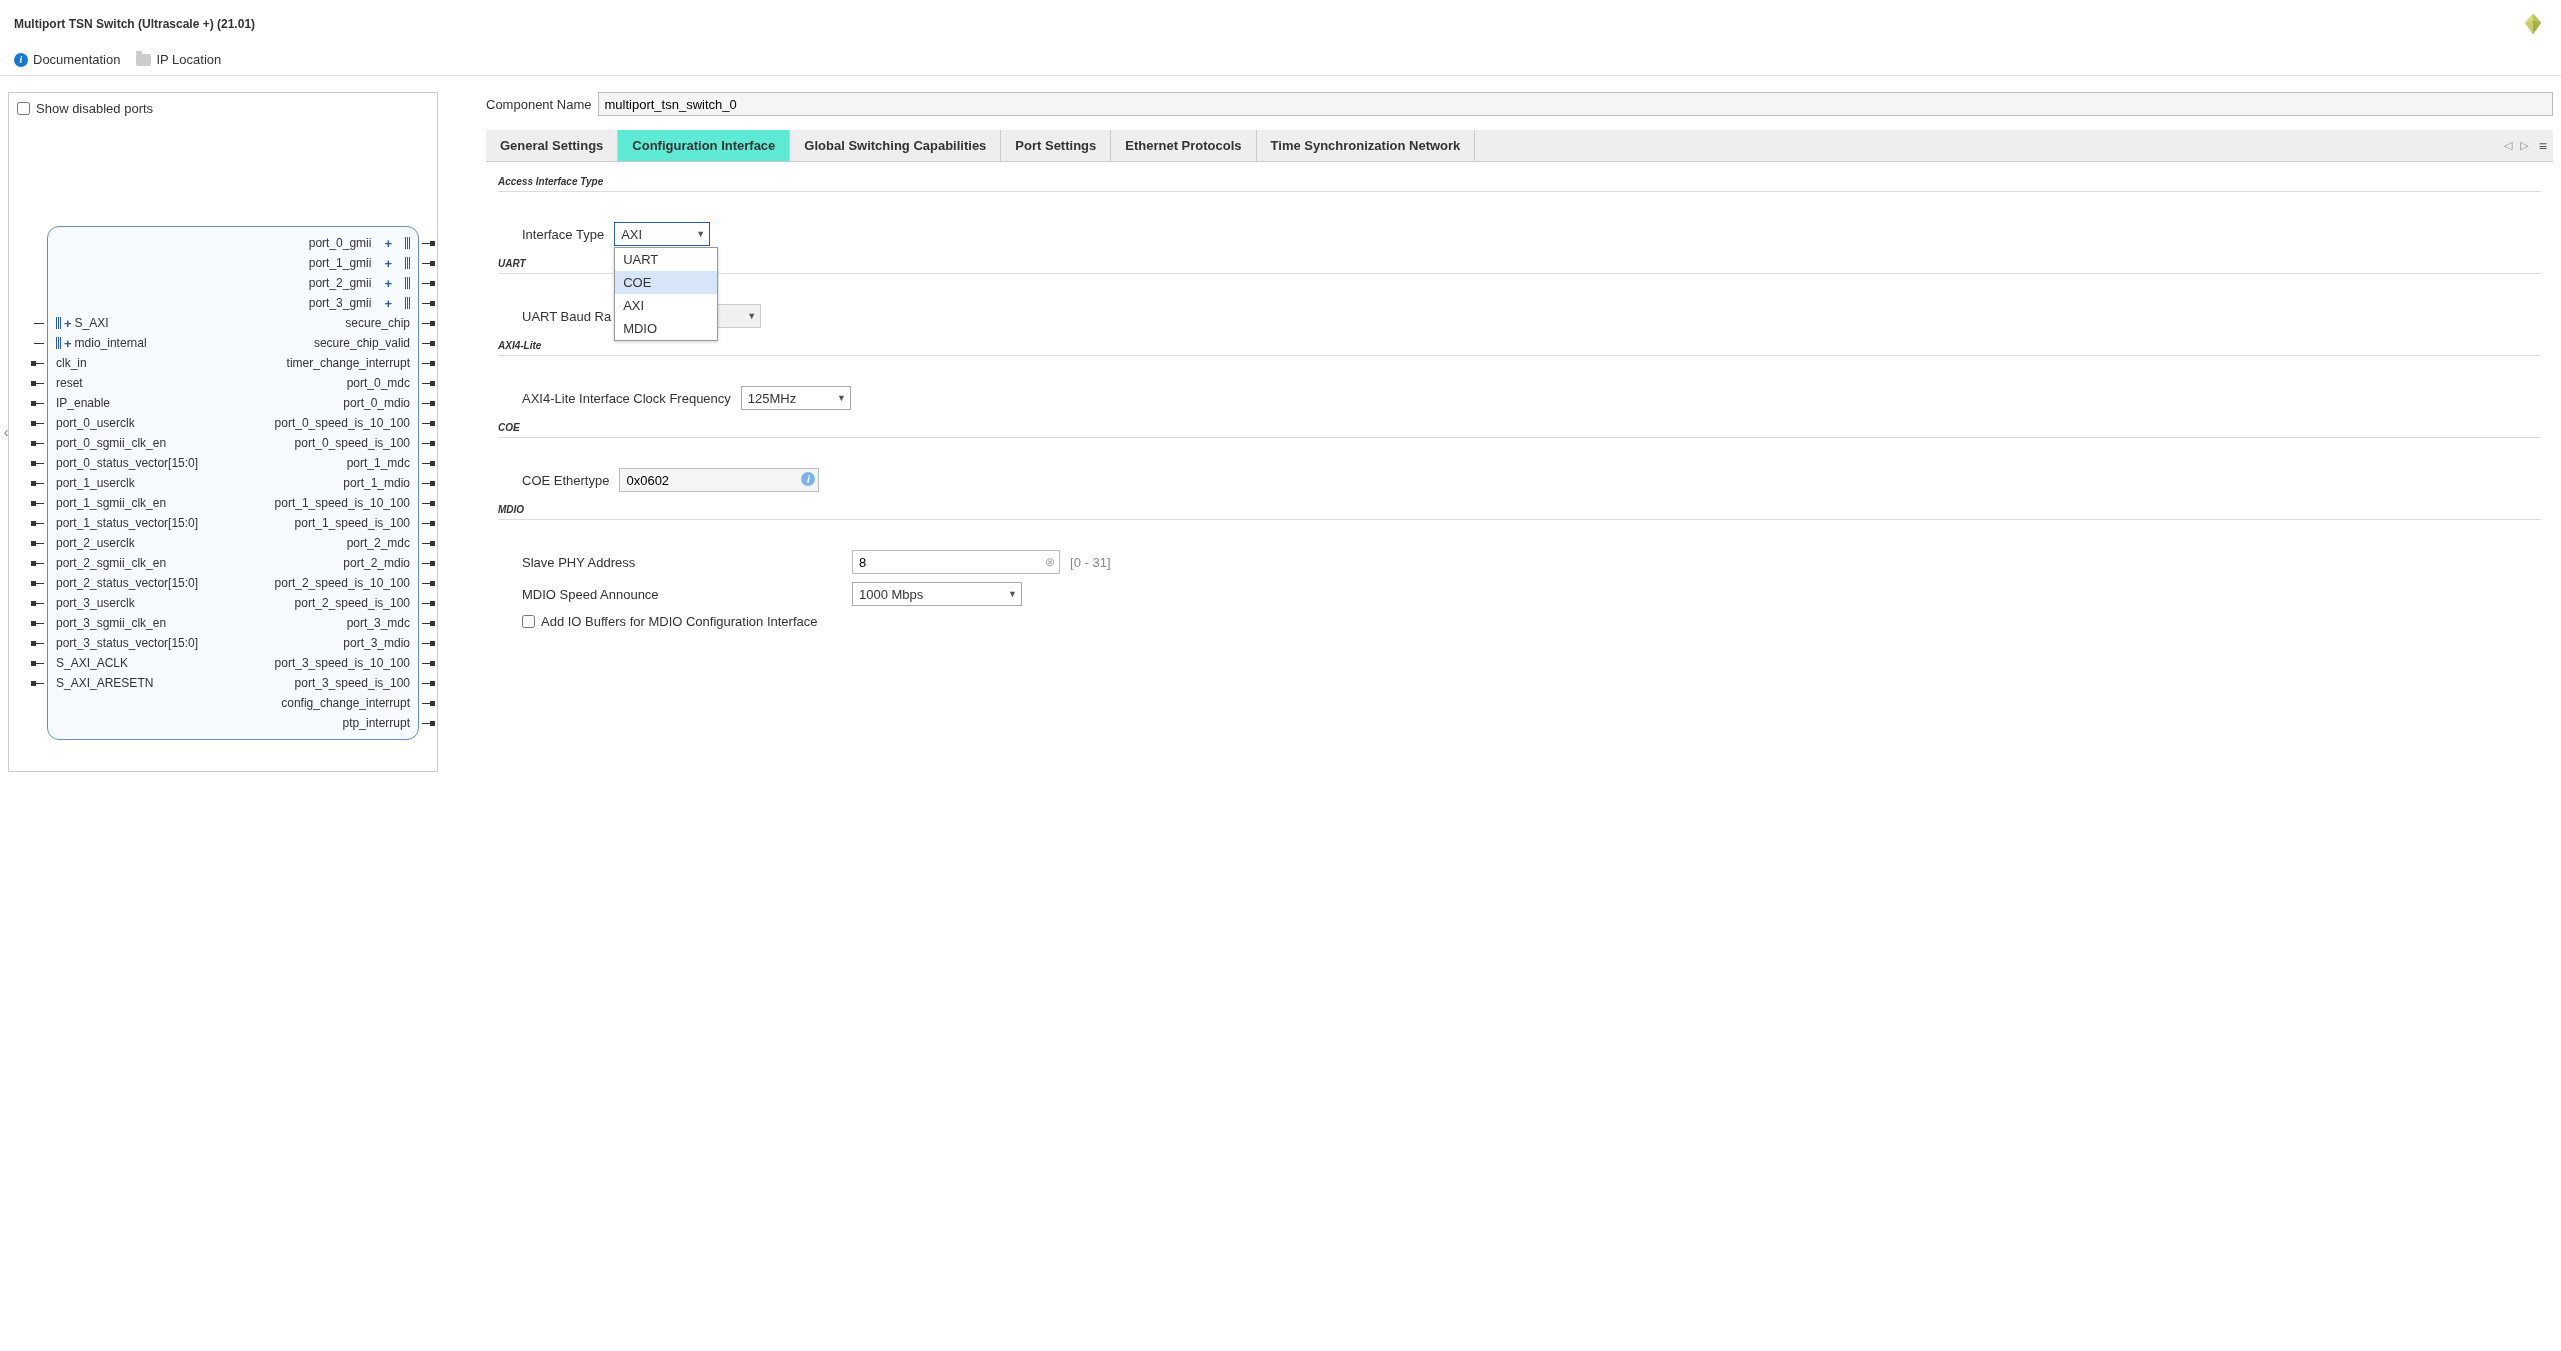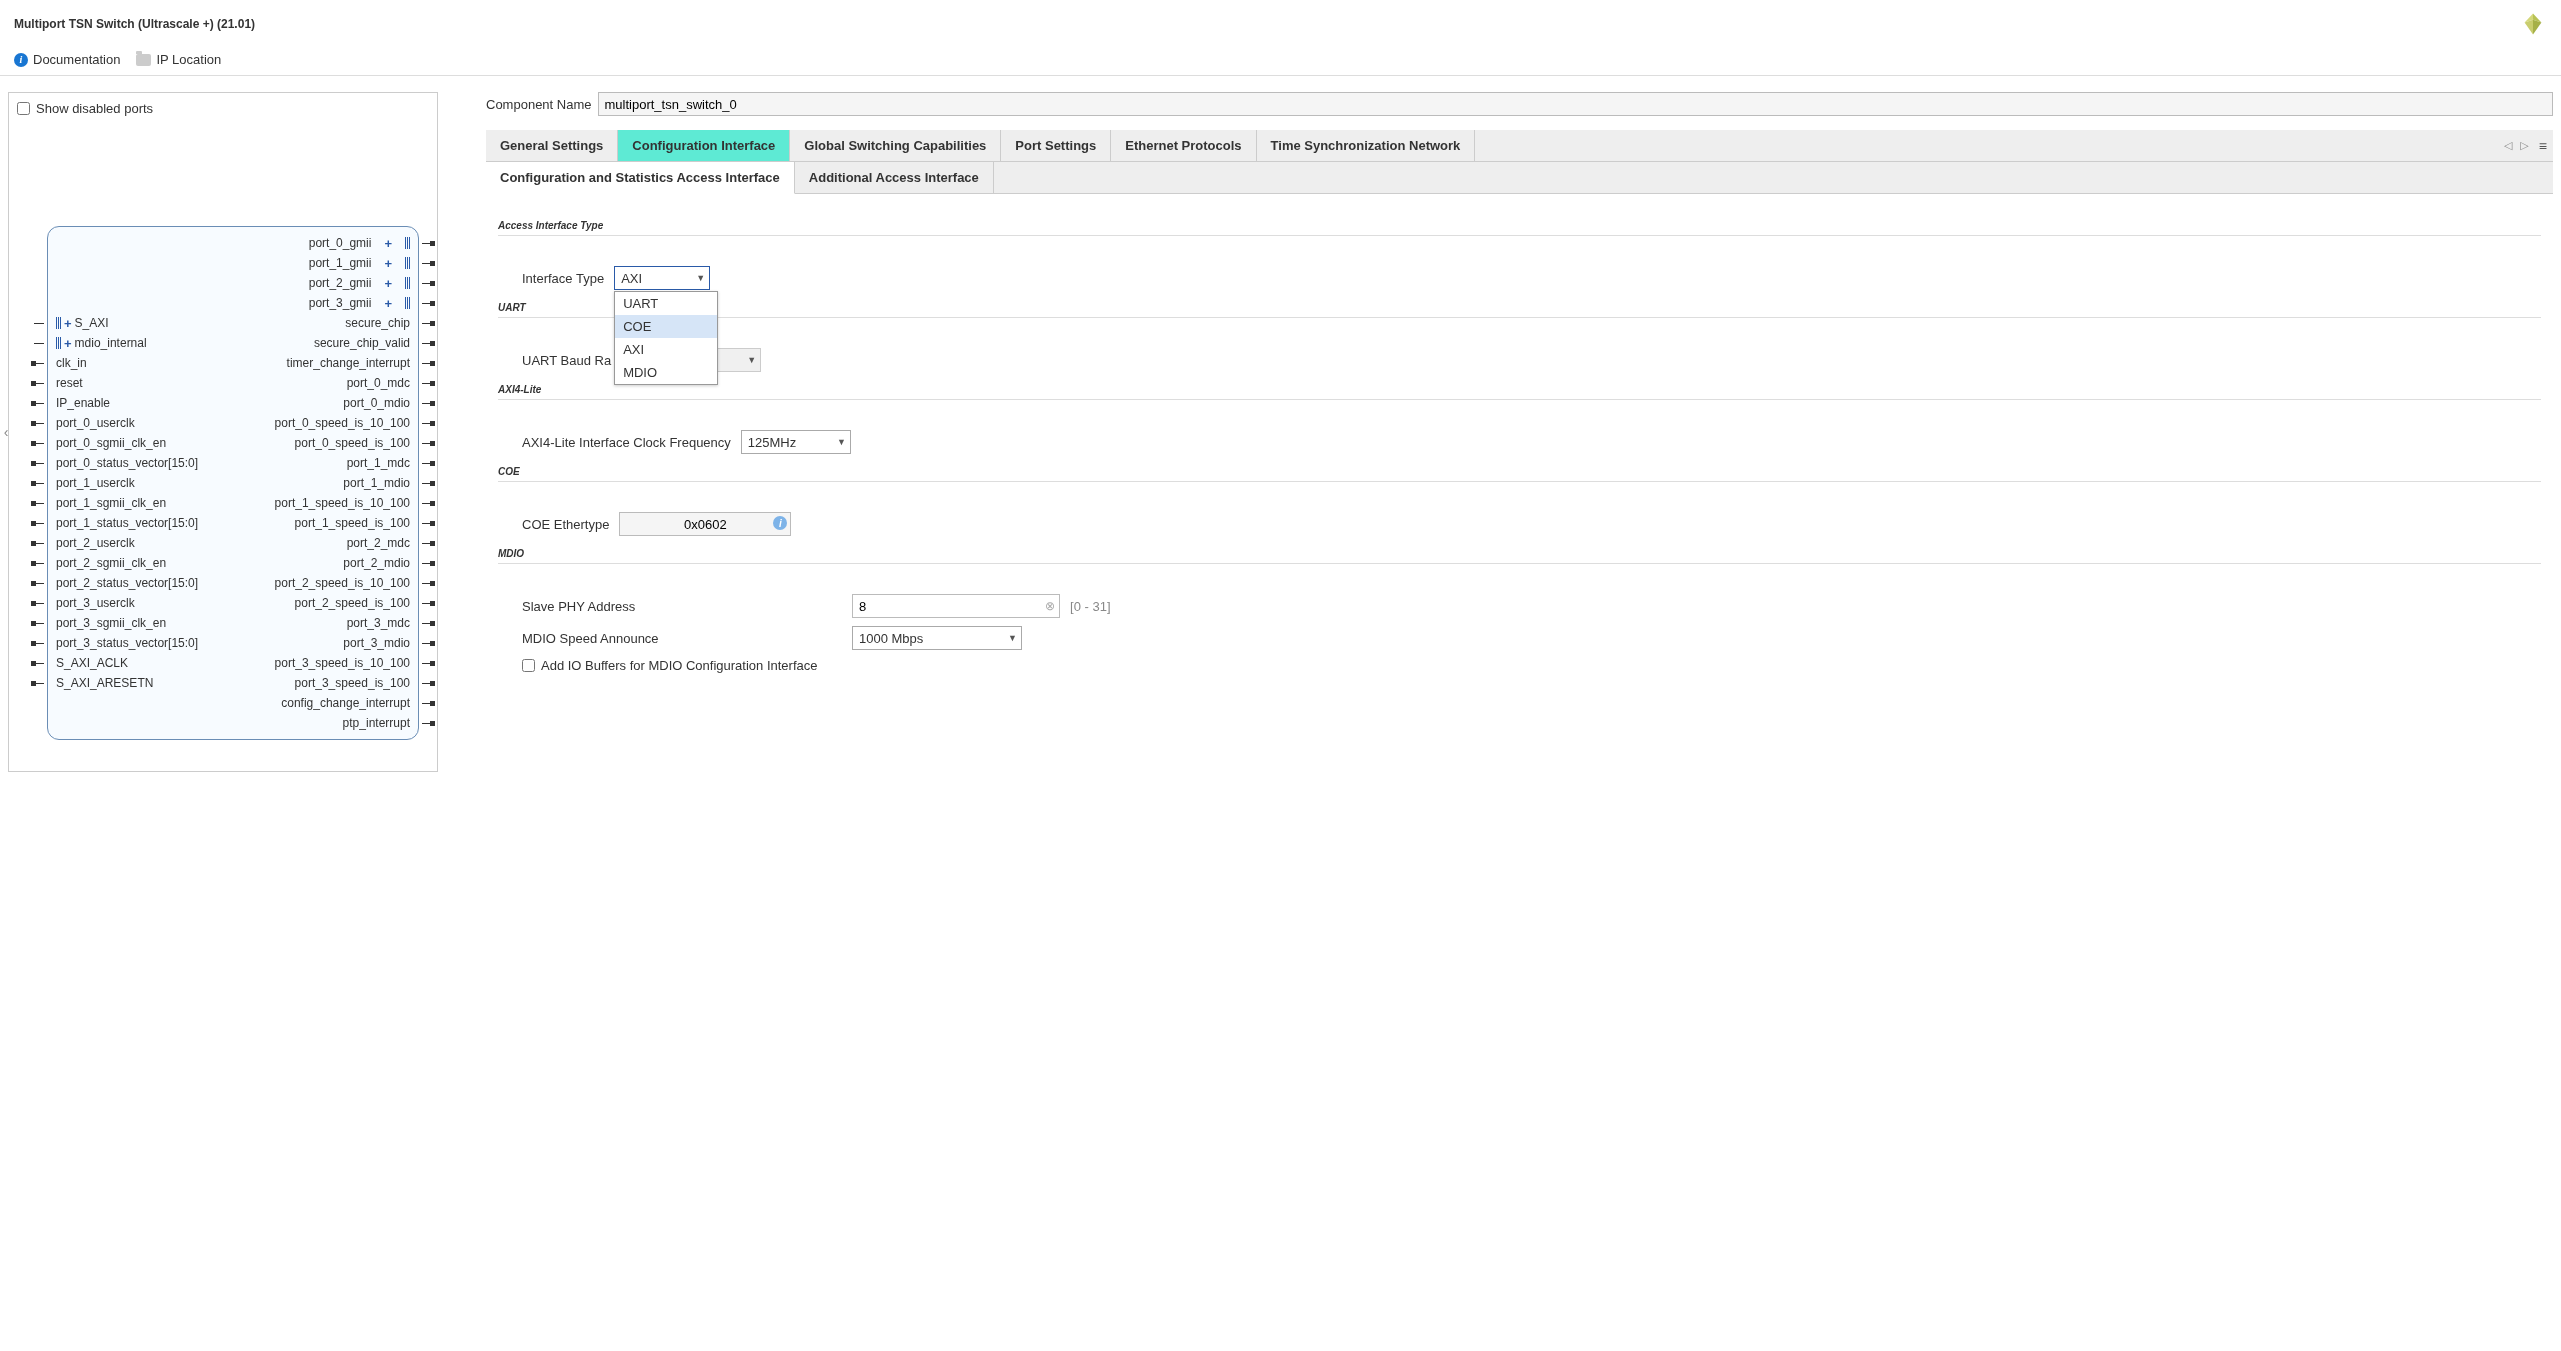--- a/index.html
+++ b/index.html
@@ -713,26 +713,20 @@
           <div class="tab">Global Switching Capabilities</div>
           <div class="tab">Port Settings</div>
           <div class="tab">Ethernet Protocols</div>
           <div class="tab">Time Synchronization Network</div>
         </div>
       <span class="tab-scroll">◁</span>
       <span class="tab-scroll">▷</span>
       <span class="tab-menu">≡</span>
     </div>
 
-    <div class="subtabs">
-      <div id="sub-tabs-container" style="display:flex;">
-          <div class="subtab active">Configuration and Statistics Access Interface</div>
-          <div class="subtab">Additional Access Interface</div>
-        </div>
-    </div>
 
     <div class="config-section">
 
       <div class="section-title">Access Interface Type</div>
       <div class="form-line">
         <label>Interface Type</label>
         <div class="dropdown-container">
           <div class="select-box highlighted">
             <span>AXI</span>
             <span class="chev">▼</span>
@@ -761,21 +755,21 @@
         <div class="select-box" style="min-width:110px">
           <span>125MHz</span>
           <span class="chev">▼</span>
         </div>
       </div>
 
       <div class="section-title">COE</div>
       <div class="form-line">
         <label>COE Ethertype</label>
         <div style="position:relative;display:inline-block">
-          <input type="text" class="text-input" style="width: 172px; text-align: center;" readonly="" value="0x0602">
+          <input type="text" class="text-input" style="width: 200px;" readonly="" value="0x0602">
           <span class="info-bubble" style="position:absolute;right:4px;top:4px">i</span>
         </div>
       </div>
 
       <div class="section-title">MDIO</div>
       <div class="form-line">
         <label class="label-fixed" style="min-width:320px">Slave PHY Address</label>
         <div class="input-with-clear">
           <input type="text" value="8" style="">
           <span class="clear-x">⊗</span>

